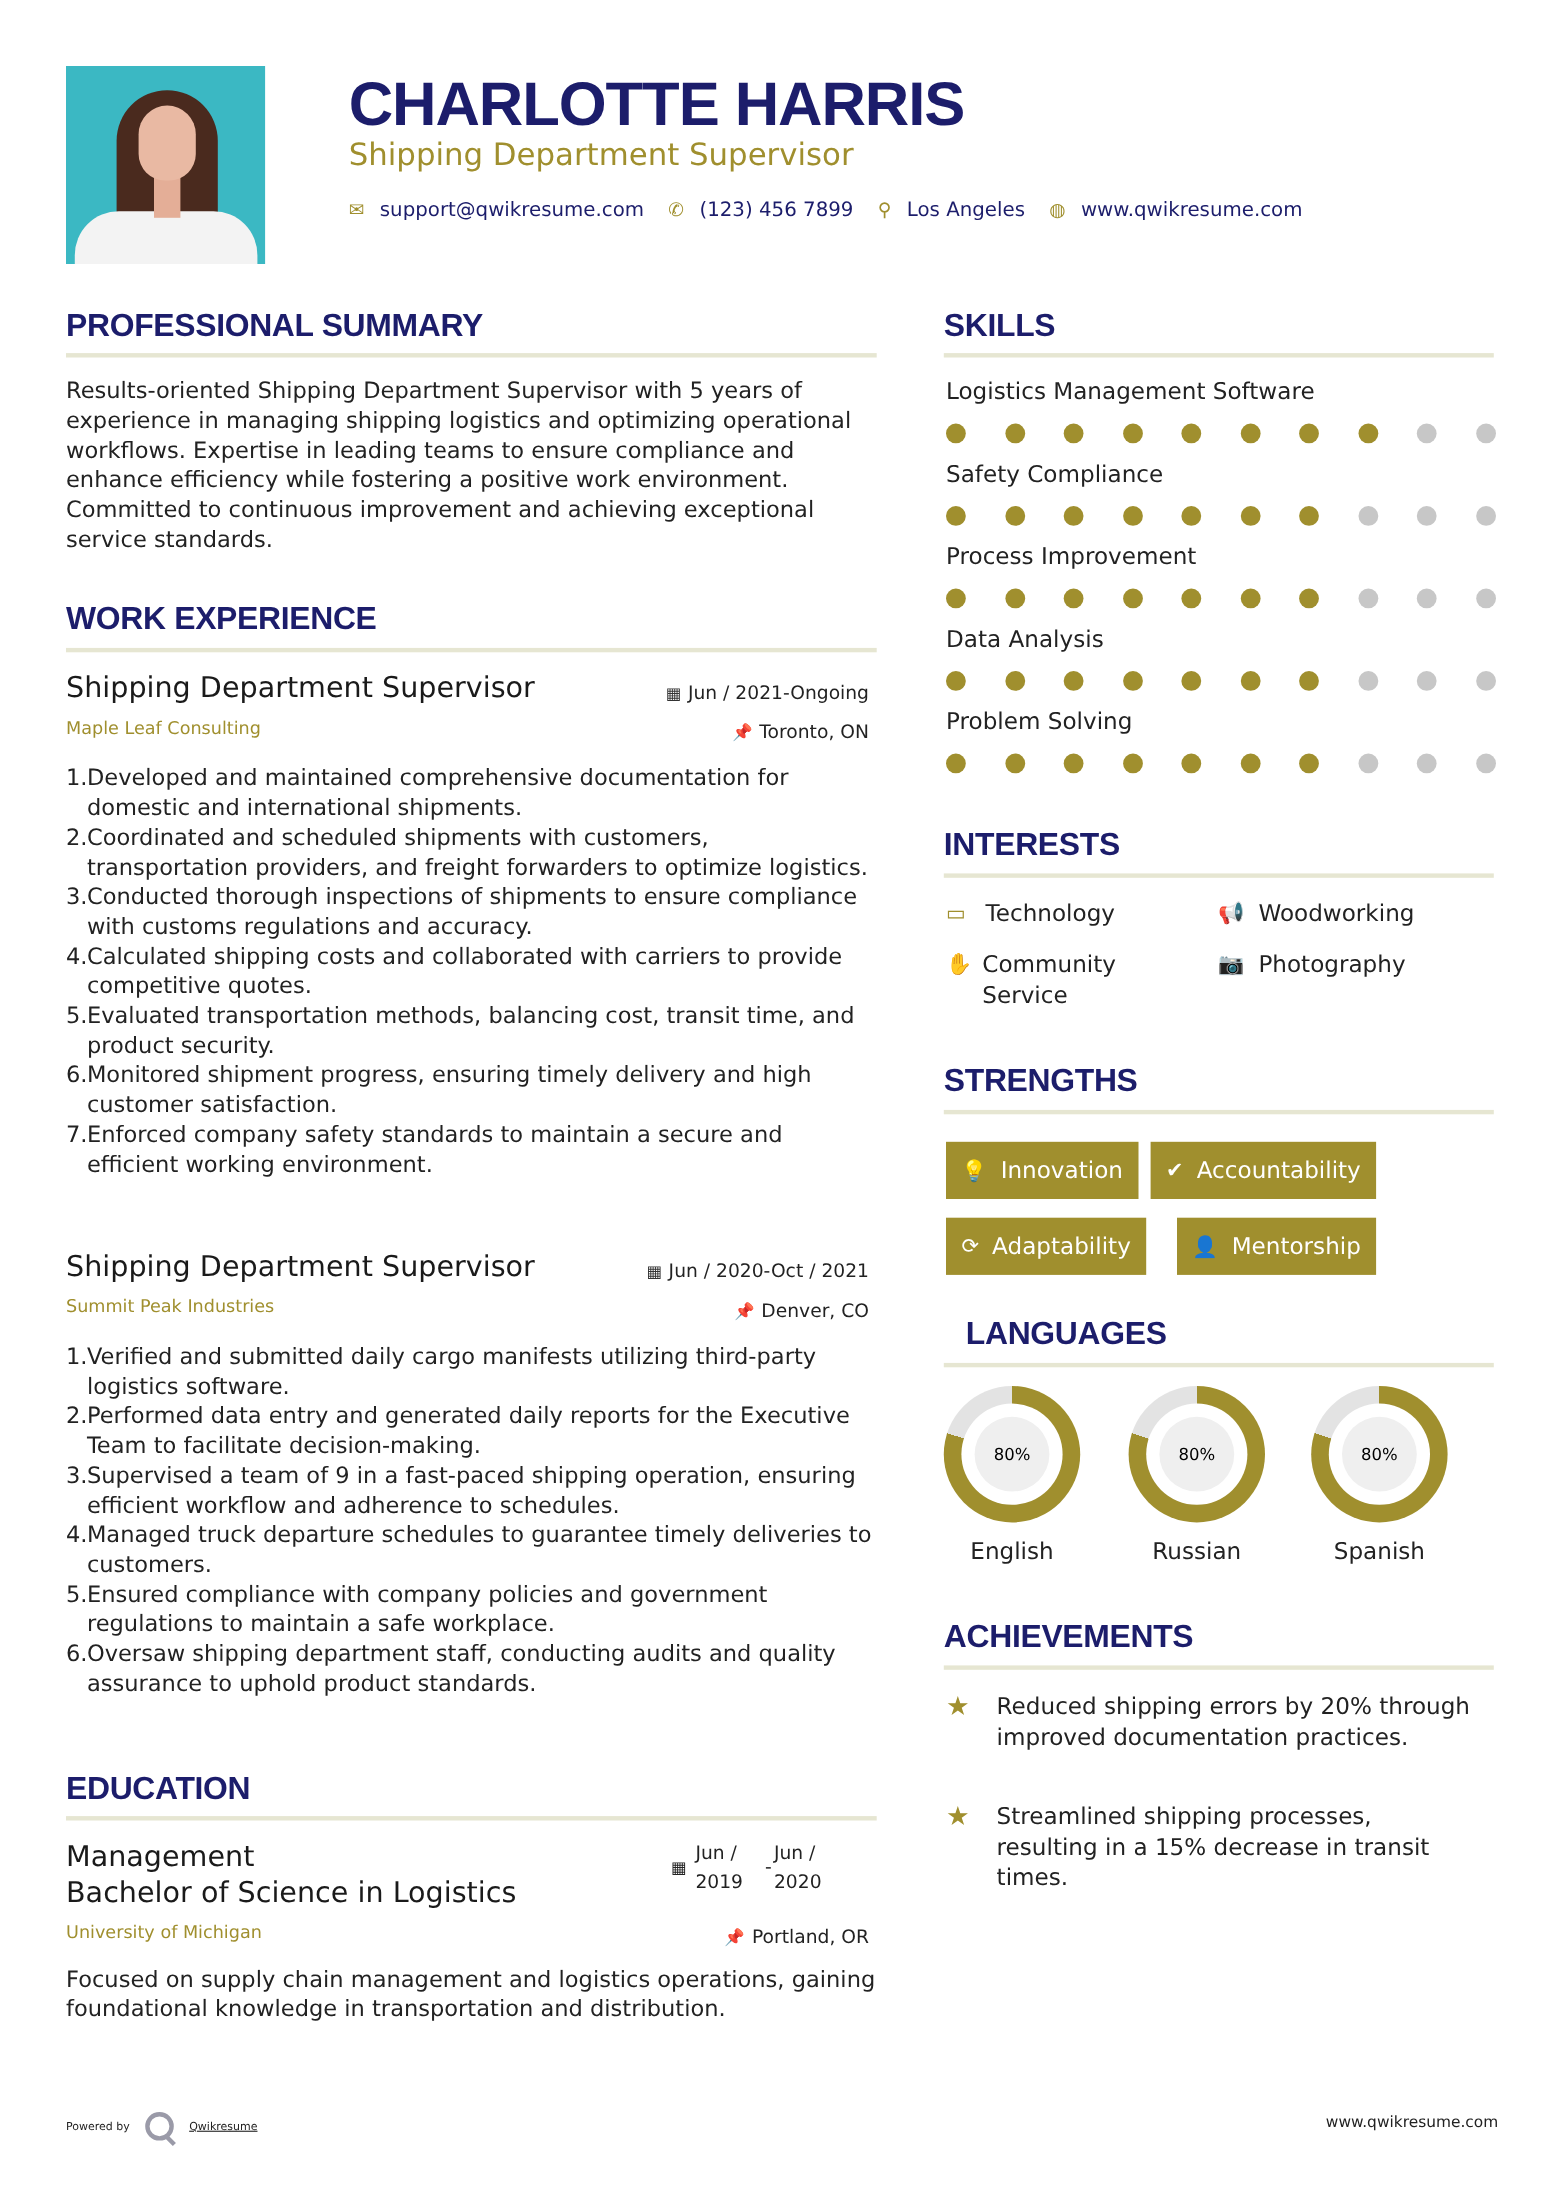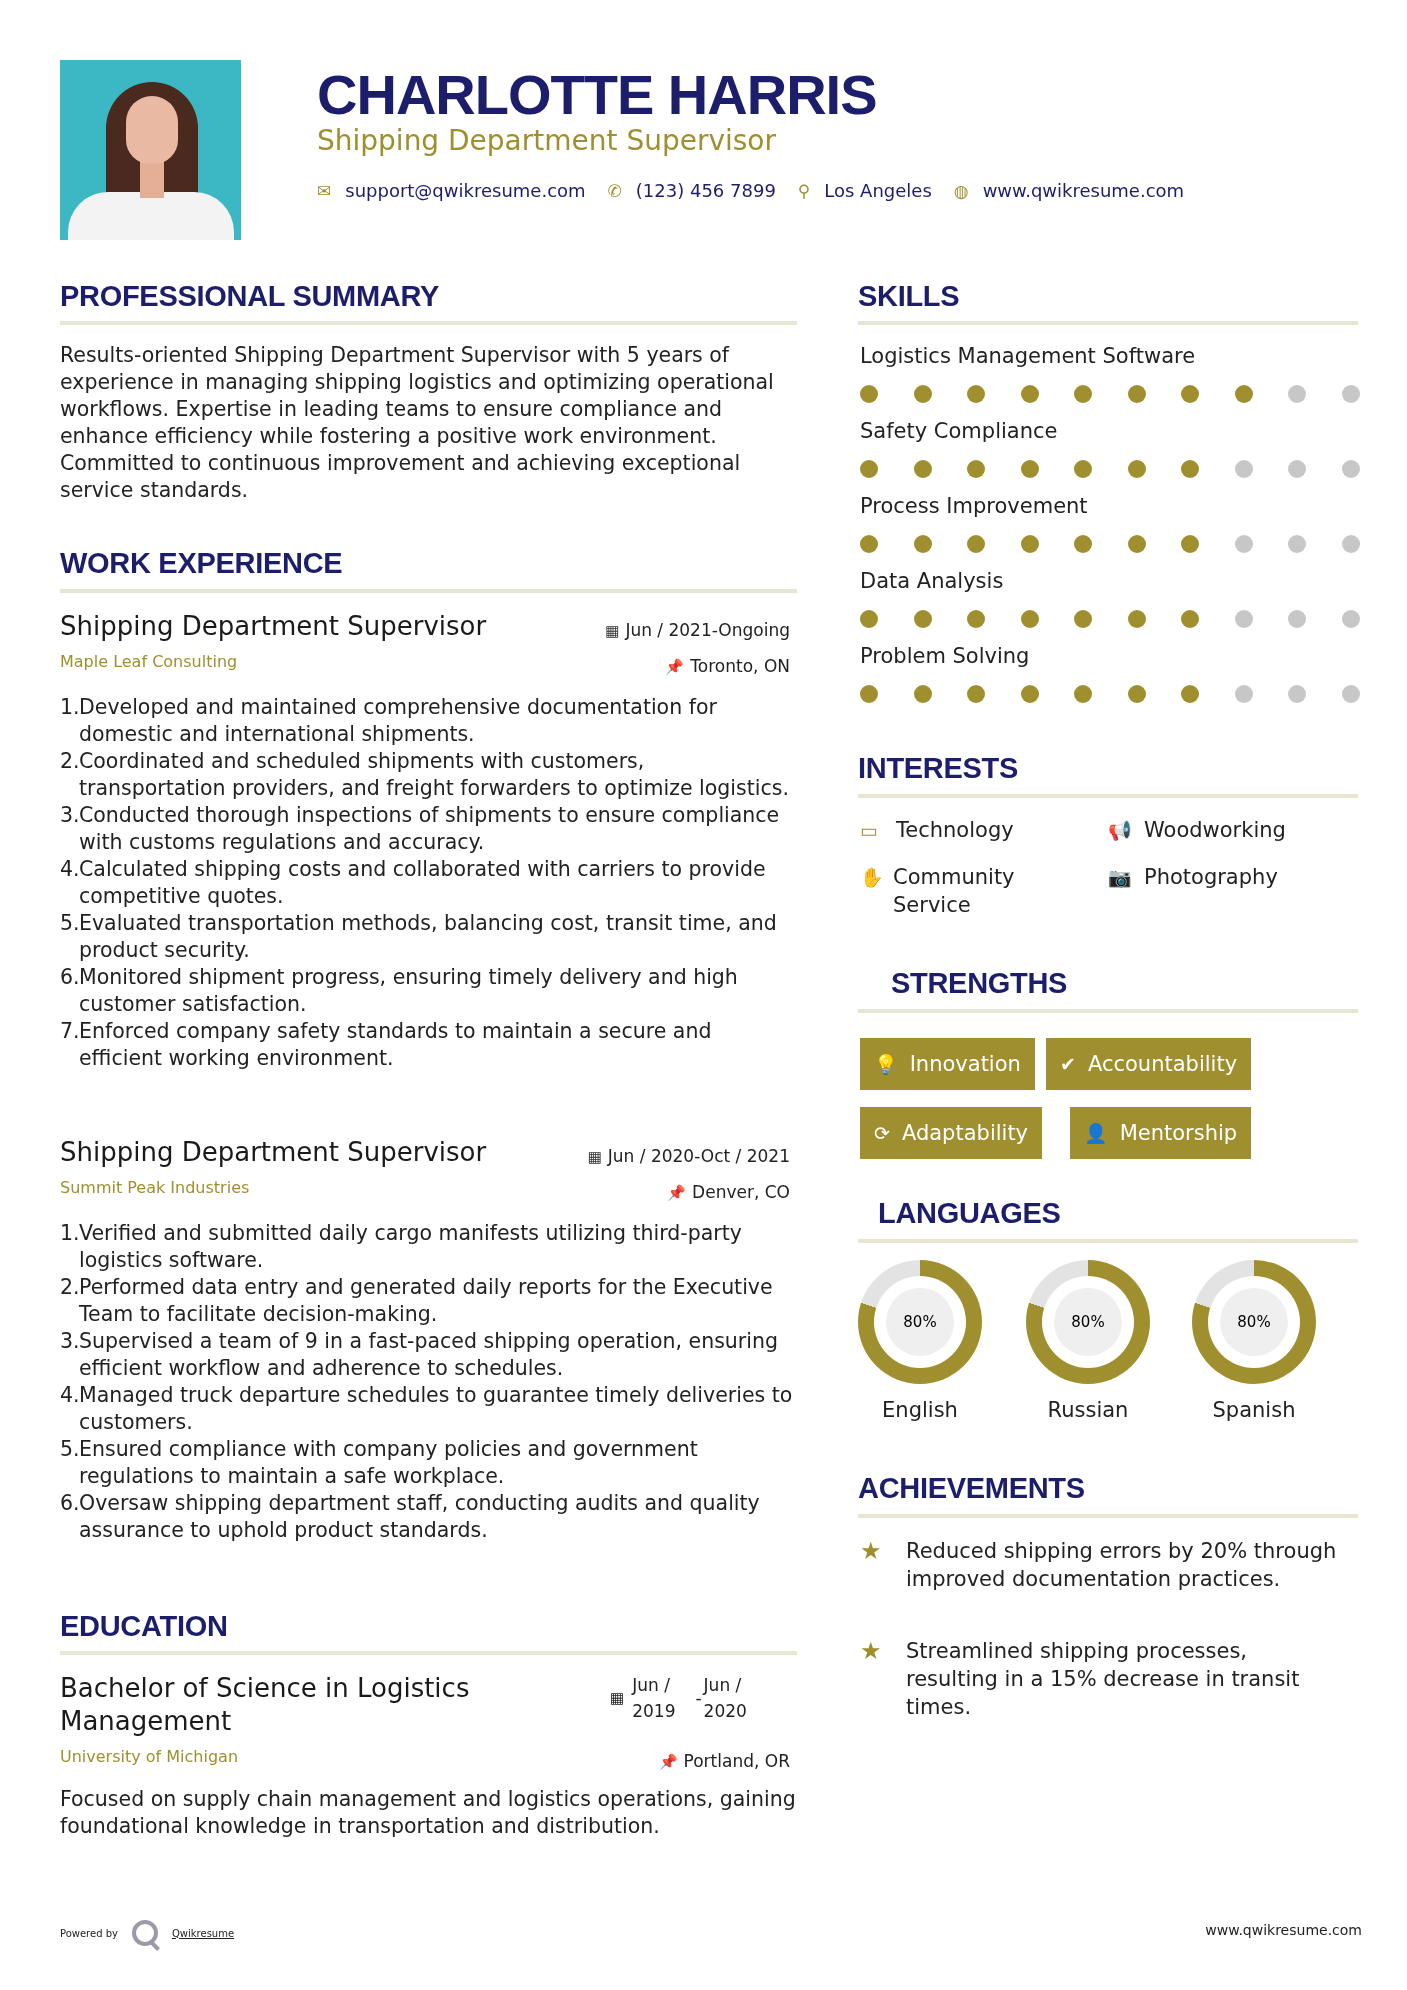--- a/index.html
+++ b/index.html
@@ -150,22 +150,22 @@
     </li>
   <li>
       <span class="n">6.</span>
       <span>Oversaw shipping department staff, conducting audits and quality assurance to uphold product standards.</span>
     </li>
 </ol>
 
 <div class="section-h" style="left:60px; top:1610px;">EDUCATION</div>
 <div class="rule" style="left:60px; top:1651px; width:737px;"></div>
 <div class="job-title" style="top:1672px; line-height:33px;">
+  <div>Management</div>
   <div>Bachelor of Science in Logistics</div>
-  <div>Management</div>
 </div>
 <div style="position:absolute; left:610px; top:1672px; display:flex; align-items:center; font-size:17px; line-height:26px; color:#222;">
   <span style="margin-right:8px; font-size:15px;">▦</span>
   <div style="margin-right:20px;">
       <div>Jun /</div>
       <div>2019</div>
     </div>
   <span style="margin-right:2px;">-</span>
   <div>
       <div>Jun /</div>
@@ -257,21 +257,21 @@
 </div>
 <div class="interest" style="left:860px; top:863px; width:190px;">
   <span class="ic" style="width:33px;">✋</span>
   <span>Community Service</span>
 </div>
 <div class="interest" style="left:1108px; top:863px;">
   <span class="ic">📷</span>
   <span>Photography</span>
 </div>
 
-<div class="section-h" style="left:858px; top:967px;margin-left:33px;">STRENGTHS</div>
+<div class="section-h" style="left:858px; top:967px;">STRENGTHS</div>
 <div class="rule" style="left:858px; top:1009px; width:500px;"></div>
 <div class="badge" style="left:860px; top:1038px;">
   <span class="ic">💡</span>
   <span>Innovation</span>
 </div>
 <div class="badge" style="left:1046px; top:1038px;">
   <span class="ic">✔</span>
   <span>Accountability</span>
 </div>
 <div class="badge" style="left:860px; top:1107px;">

